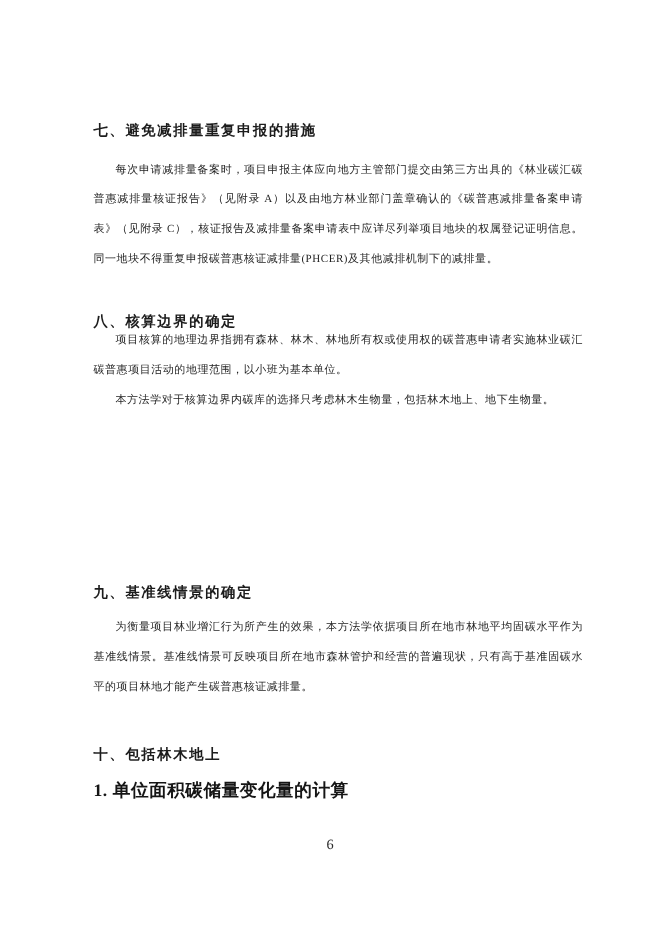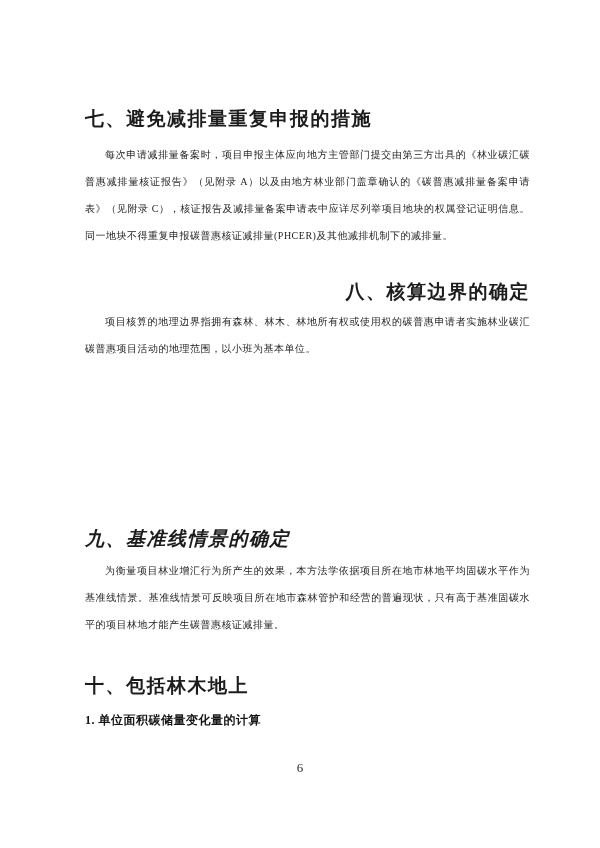--- a/index.html
+++ b/index.html
@@ -15,41 +15,41 @@
     color: #1a1a1a;
   }
   .block {
     position: absolute;
     left: 85px;
     width: 445px;
   }
   h2.section-heading {
     font-family: "Liberation Sans", "DejaVu Sans", sans-serif;
     font-weight: 700;
-    font-size: 19px;
+    font-size: 13px;
     line-height: 26px;
     letter-spacing: 1.5px;
     margin: 0;
     color: #1c1c1c;
     white-space: nowrap;
   }
   p.body-para {
     font-family: "Liberation Serif", "DejaVu Serif", serif;
     font-size: 10px;
     line-height: 27px;
     letter-spacing: 0.5px;
     text-align: justify;
     text-indent: 2em;
     margin: 0;
     color: #1f1f1f;
   }
   h3.sub-heading {
     font-family: "Liberation Serif", "DejaVu Serif", serif;
     font-weight: 700;
-    font-size: 12px;
+    font-size: 16px;
     line-height: 22px;
     letter-spacing: 0.5px;
     margin: 0;
     color: #151515;
     white-space: nowrap;
   }
   .page-number {
     position: absolute;
     top: 760px;
     left: 0;
@@ -62,27 +62,28 @@
 </style>
 </head>
 <body>
 
 <h2 class="section-heading block" style="top:106px;">七、避免减排量重复申报的措施</h2>
 
 <div class="block" style="top:141px;">
   <p class="body-para">每次申请减排量备案时，项目申报主体应向地方主管部门提交由第三方出具的《林业碳汇碳普惠减排量核证报告》（见附录 A）以及由地方林业部门盖章确认的《碳普惠减排量备案申请表》（见附录 C），核证报告及减排量备案申请表中应详尽列举项目地块的权属登记证明信息。同一地块不得重复申报碳普惠核证减排量(PHCER)及其他减排机制下的减排量。</p>
 </div>
 
-<h2 class="section-heading block" style="top:279px;text-align:right;">八、核算边界的确定</h2>
+<h2 class="section-heading block" style="top:279px;">八、核算边界的确定</h2>
 
-<div class="block" style="top:308px;">
+<div class="block" style="top:296px;">
   <p class="body-para">项目核算的地理边界指拥有森林、林木、林地所有权或使用权的碳普惠申请者实施林业碳汇碳普惠项目活动的地理范围，以小班为基本单位。</p>
+  <p class="body-para">本方法学对于核算边界内碳库的选择只考虑林木生物量，包括林木地上、地下生物量。</p>
 </div>
 
-<h2 class="section-heading block" style="top:526px;font-style:italic;">九、基准线情景的确定</h2>
+<h2 class="section-heading block" style="top:526px;">九、基准线情景的确定</h2>
 
 <div class="block" style="top:557px;">
   <p class="body-para">为衡量项目林业增汇行为所产生的效果，本方法学依据项目所在地市林地平均固碳水平作为基准线情景。基准线情景可反映项目所在地市森林管护和经营的普遍现状，只有高于基准固碳水平的项目林地才能产生碳普惠核证减排量。</p>
 </div>
 
 <h2 class="section-heading block" style="top:673px;">十、包括林木地上</h2>
 
 <h3 class="sub-heading block" style="top:709px;">1. 单位面积碳储量变化量的计算</h3>
 
 <div class="page-number">6</div>

